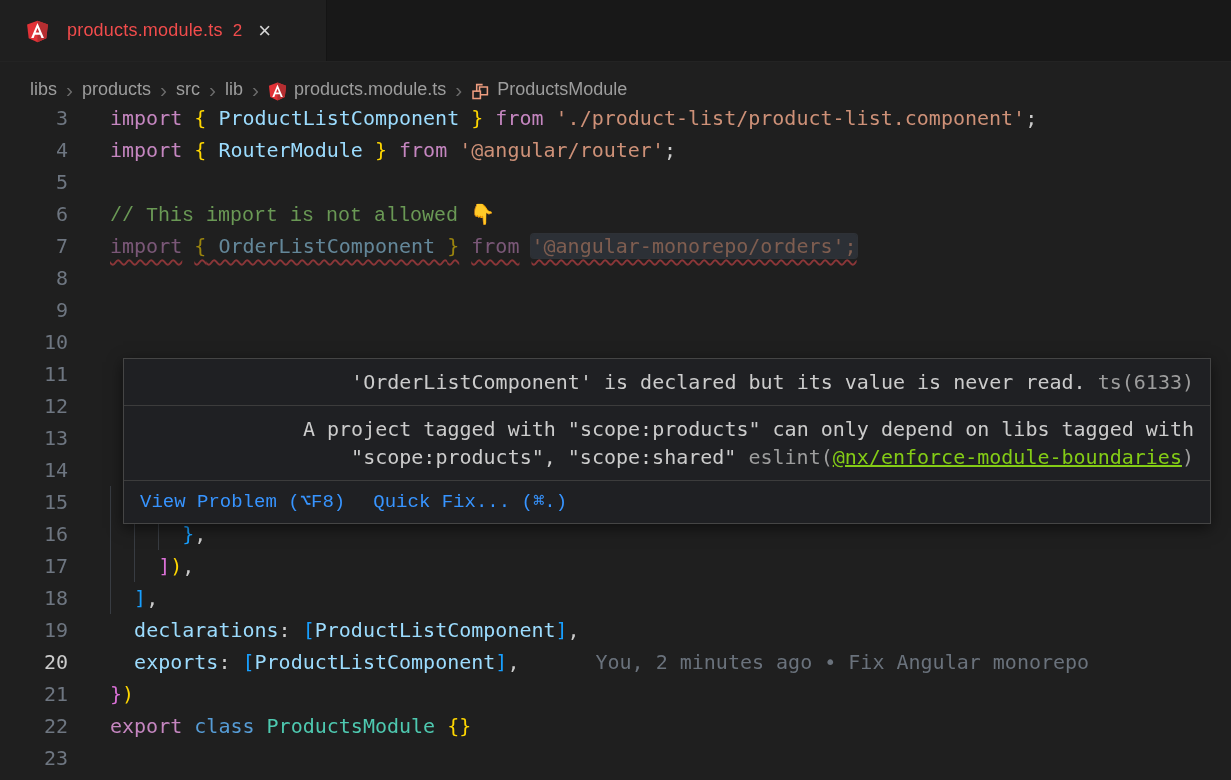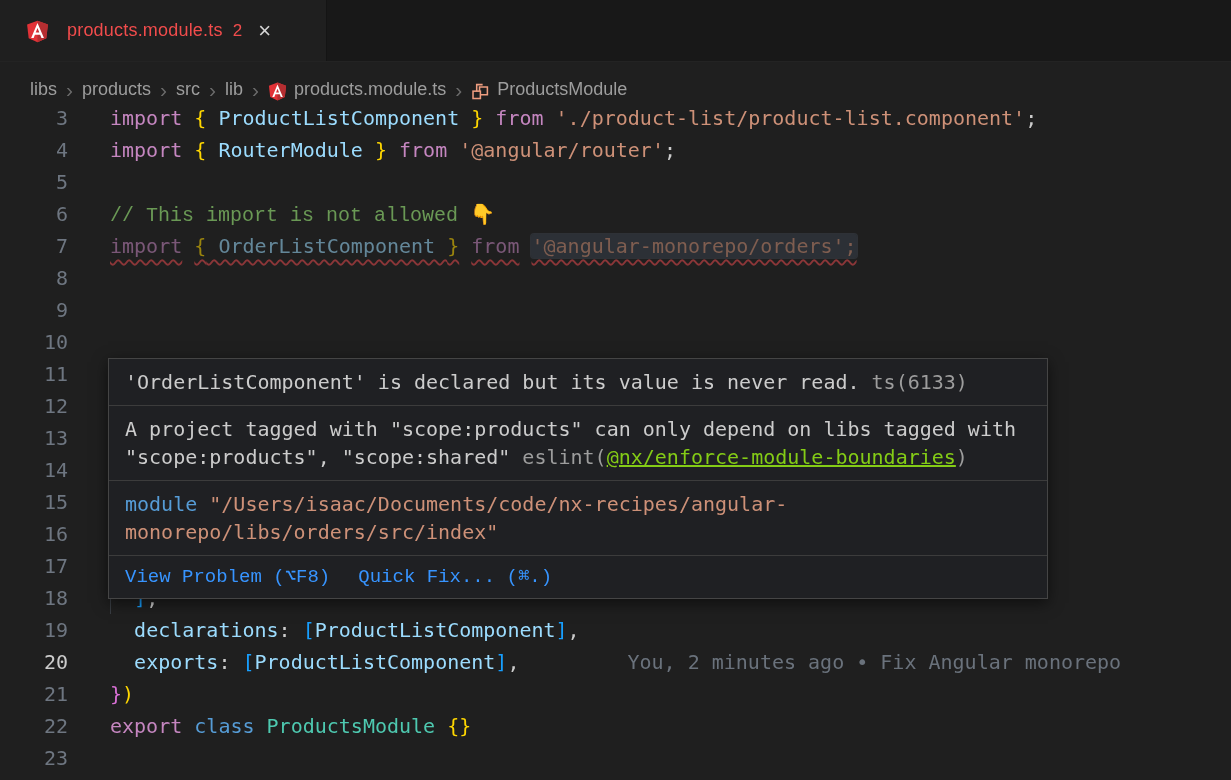--- a/index.html
+++ b/index.html
@@ -36,31 +36,31 @@
   .tok.kw  { color:#c586c0; }
   .tok.kw2 { color:#569cd6; }
   .tok.id  { color:#9cdcfe; }
   .tok.cls { color:#4ec9b0; }
   .tok.str { color:#ce9178; }
   .tok.cmt { color:#6a9955;font-family:Liberation Mono, monospace; }
   .tok.b1  { color:#ffd700; }
   .tok.b2  { color:#da70d6; }
   .tok.b3  { color:#179fff; }
   .tok.emoji { color:#fbc02d; }
-  .tok.blame { color:#6a727c; margin-left:108px; }
+  .tok.blame { color:#6a727c; margin-left:76px; }
   .tok.faded { opacity:.55; }
   .squiggle { text-decoration:underline wavy #e4494d 1.5px; text-underline-offset:6px;
     text-decoration-skip-ink:none; }
   .tok.hl { background:rgba(94,116,143,.38); box-shadow:0 0 0 1px rgba(140,165,200,.25);
     border-radius:3px; }
 
   
-  .hover-popup { position:absolute; left:108px; top:258px; width:940px;
+  .hover-popup { position:absolute; left:123px; top:258px; width:1088px;
     background:#1f2023; border:1px solid #454545; z-index:10;
-    box-shadow:0 4px 14px rgba(0,0,0,.55); font-size:20px; color:#cccccc; }
+    box-shadow:0 4px 14px rgba(0,0,0,.55); font-size:20px; color:#cccccc;text-align:right; }
   .hp-section { padding:9px 16px; line-height:28px; border-bottom:1px solid #3c3c3c; }
   .hp-dim { color:#9d9d9d; }
   .hp-link { color:#84cc16; text-decoration:underline; cursor:pointer; }
   .hp-kw { color:#569cd6; }
   .hp-str { color:#ce9178; }
   .hp-footer { padding:8px 16px; display:flex; gap:28px; line-height:26px;
     font-family:Liberation Mono, monospace; font-size:19px; }
   .hp-action { color:#3794ff; cursor:pointer; text-decoration:none; }
 </style>
 </head>
@@ -140,23 +140,19 @@
       <div class="hp-section">
         <span>'OrderListComponent' is declared but its value is never read.</span>
         <span class="hp-dim">ts(6133)</span>
       </div>
       <div class="hp-section">
         <div>A project tagged with "scope:products" can only depend on libs tagged with</div>
         <div>
           <span>"scope:products", "scope:shared" </span><span class="hp-dim">eslint(</span><a class="hp-link">@nx/enforce-module-boundaries</a><span class="hp-dim">)</span>
         </div>
       </div>
-      <div class="hp-section" style="font-family:'DejaVu Sans Mono','Liberation Mono',monospace;">
-        <span class="hp-kw">module</span><span class="hp-str"> "/Users/isaac/Documents/code/nx-recipes/angular-</span><br>
-        <span class="hp-str">monorepo/libs/orders/src/index"</span>
-      </div>
       <div class="hp-footer">
         <a class="hp-action">View Problem (⌥F8)</a>
         <a class="hp-action">Quick Fix... (⌘.)</a>
       </div>
     </div>
   </div>
 </div>
 
 </body></html>

